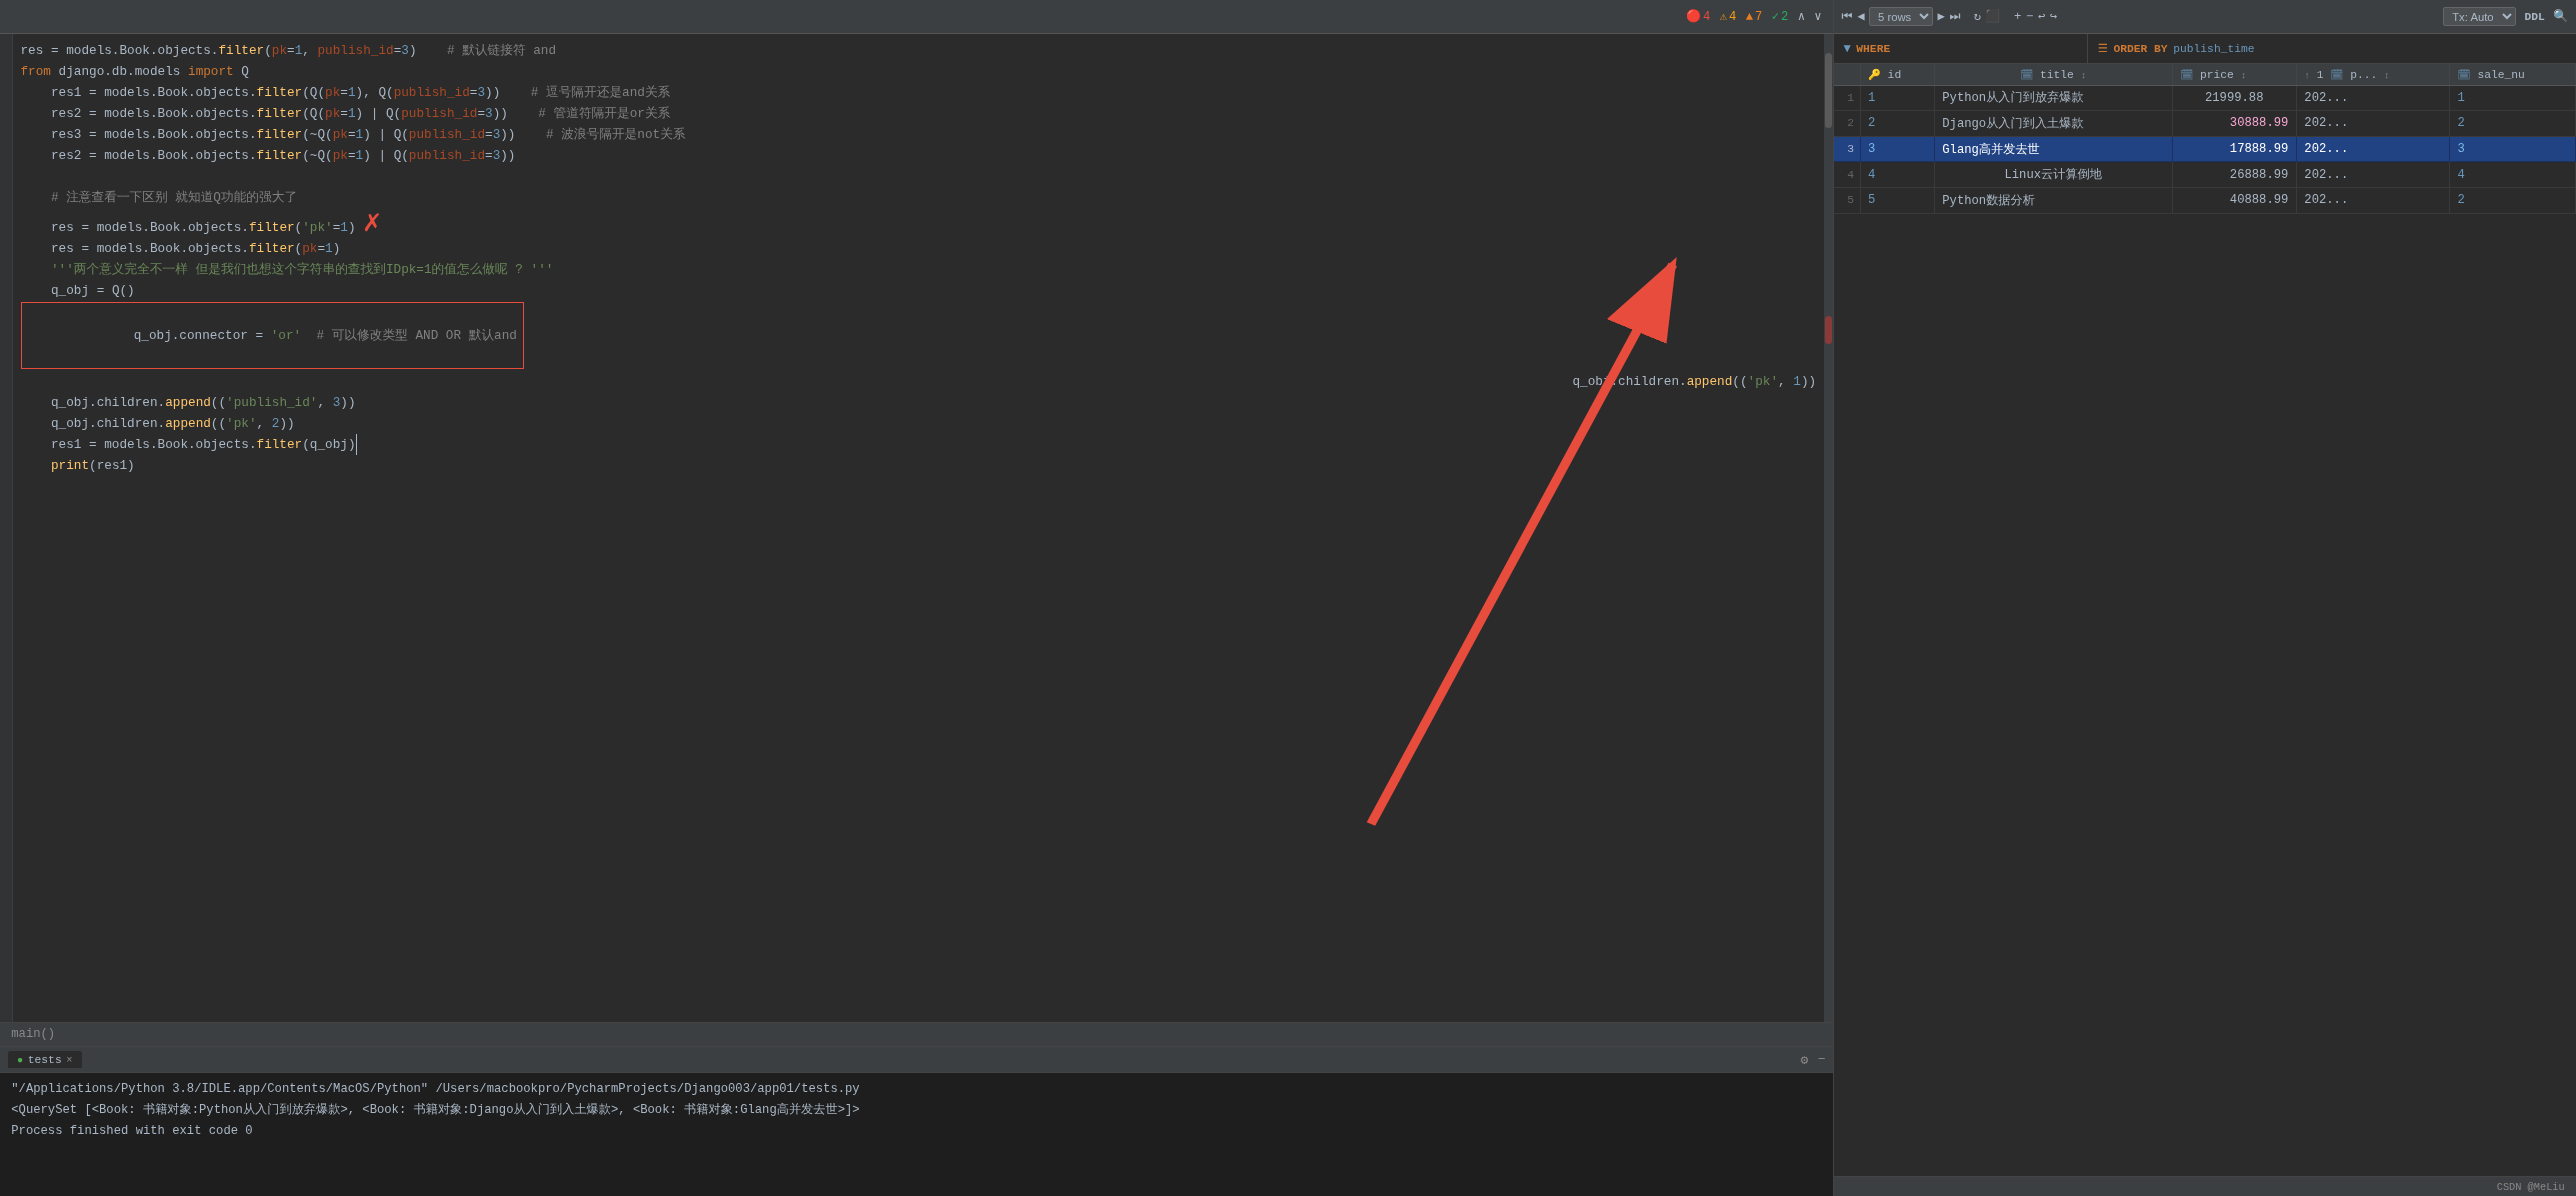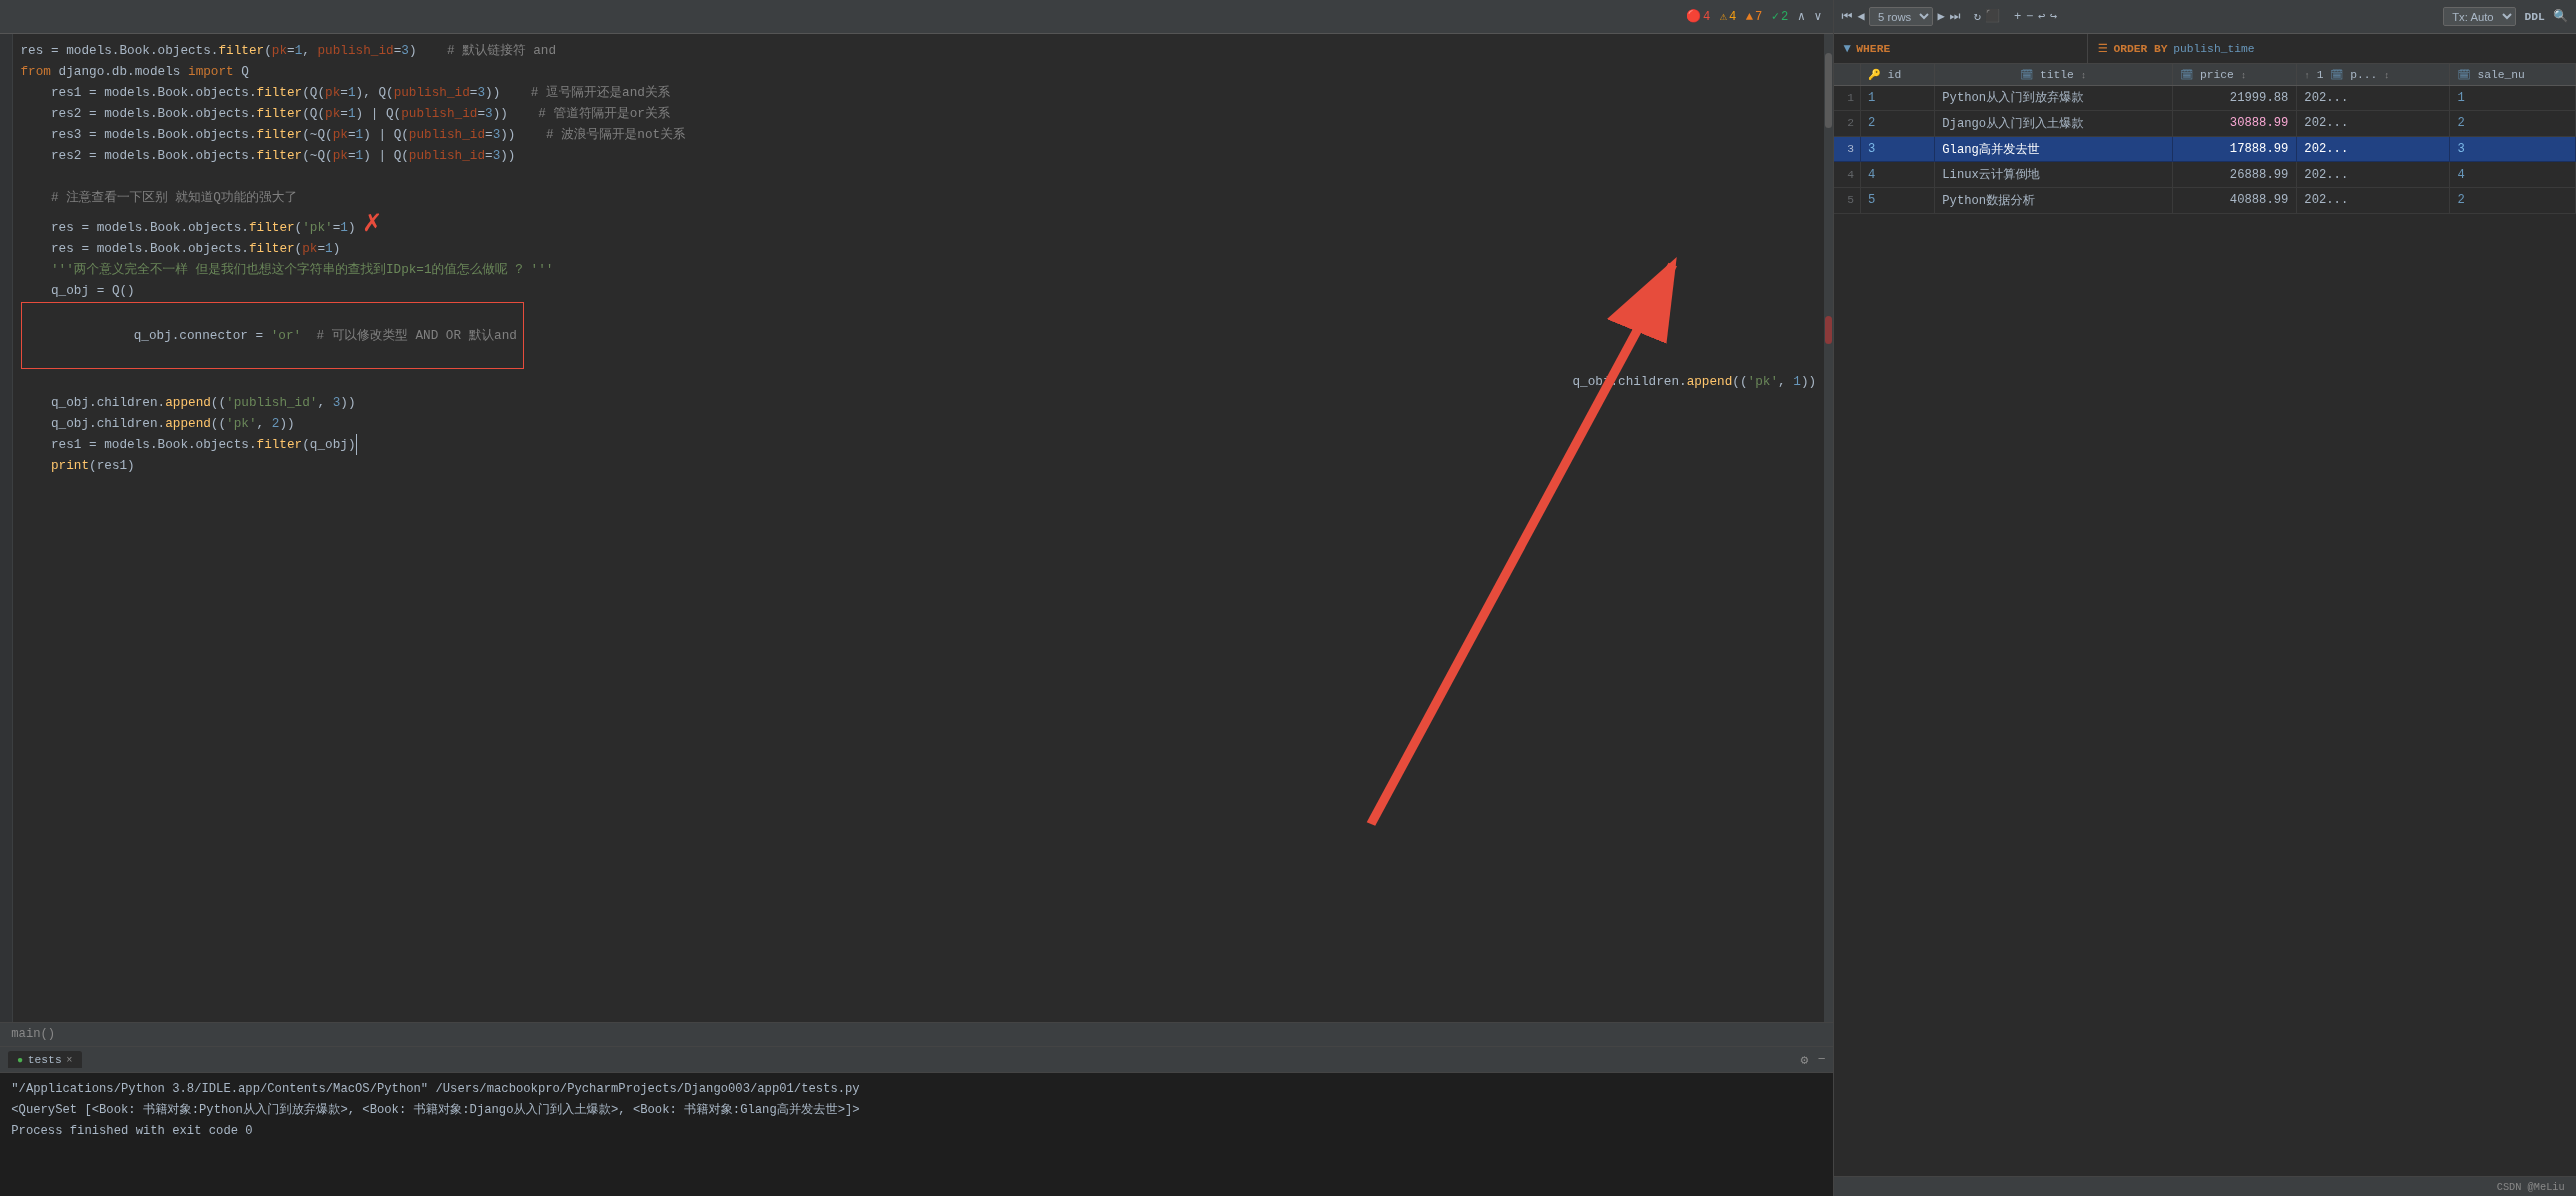--- a/index.html
+++ b/index.html
@@ -236,21 +236,21 @@
                 <span style="color:#6897bb;font-size:10.3px;">🗓</span> <span>sale_nu</span>
               </th>
             </tr>
           </thead>
           <tbody>
 
             <tr>
               <td style="padding:3.8px 5.6px;border-right:0.9px solid #3a3a3a;border-bottom:0.9px solid #3a3a3a;color:#606366;text-align:right;font-size:11.3px;">1</td>
               <td style="padding:3.8px 7.5px;border-right:0.9px solid #3a3a3a;border-bottom:0.9px solid #3a3a3a;color:#6897bb;">1</td>
               <td style="padding:3.8px 7.5px;border-right:0.9px solid #3a3a3a;border-bottom:0.9px solid #3a3a3a;color:#a9b7c6;">Python从入门到放弃爆款</td>
-              <td style="padding:3.8px 7.5px;border-right:0.9px solid #3a3a3a;border-bottom:0.9px solid #3a3a3a;color:#a9b7c6;text-align:right;">21999.88</td>
+              <td style="padding:3.8px 7.5px;border-right:0.9px solid #3a3a3a;border-bottom:0.9px solid #3a3a3a;color:#a9b7c6;text-align:center;">21999.88</td>
               <td style="padding:3.8px 7.5px;border-right:0.9px solid #3a3a3a;border-bottom:0.9px solid #3a3a3a;color:#a9b7c6;">202...</td>
               <td style="padding:3.8px 7.5px;border-right:0.9px solid #3a3a3a;border-bottom:0.9px solid #3a3a3a;color:#6897bb;">1</td>
             </tr>
 
             <tr>
               <td style="padding:3.8px 5.6px;border-right:0.9px solid #3a3a3a;border-bottom:0.9px solid #3a3a3a;color:#606366;text-align:right;font-size:11.3px;">2</td>
               <td style="padding:3.8px 7.5px;border-right:0.9px solid #3a3a3a;border-bottom:0.9px solid #3a3a3a;color:#6897bb;">2</td>
               <td style="padding:3.8px 7.5px;border-right:0.9px solid #3a3a3a;border-bottom:0.9px solid #3a3a3a;color:#a9b7c6;">Django从入门到入土爆款</td>
               <td style="padding:3.8px 7.5px;border-right:0.9px solid #3a3a3a;border-bottom:0.9px solid #3a3a3a;color:#f9a8d4;text-align:right;">30888.99</td>
               <td style="padding:3.8px 7.5px;border-right:0.9px solid #3a3a3a;border-bottom:0.9px solid #3a3a3a;color:#a9b7c6;">202...</td>
@@ -262,21 +262,21 @@
               <td style="padding:3.8px 7.5px;border-right:0.9px solid #1a3060;border-bottom:0.9px solid #1a3060;color:#7ab8e8;">3</td>
               <td style="padding:3.8px 7.5px;border-right:0.9px solid #1a3060;border-bottom:0.9px solid #1a3060;color:#fff;">Glang高并发去世</td>
               <td style="padding:3.8px 7.5px;border-right:0.9px solid #1a3060;border-bottom:0.9px solid #1a3060;color:#fff;text-align:right;">17888.99</td>
               <td style="padding:3.8px 7.5px;border-right:0.9px solid #1a3060;border-bottom:0.9px solid #1a3060;color:#fff;">202...</td>
               <td style="padding:3.8px 7.5px;border-right:0.9px solid #1a3060;border-bottom:0.9px solid #1a3060;color:#7ab8e8;">3</td>
             </tr>
 
             <tr>
               <td style="padding:3.8px 5.6px;border-right:0.9px solid #3a3a3a;border-bottom:0.9px solid #3a3a3a;color:#606366;text-align:right;font-size:11.3px;">4</td>
               <td style="padding:3.8px 7.5px;border-right:0.9px solid #3a3a3a;border-bottom:0.9px solid #3a3a3a;color:#6897bb;">4</td>
-              <td style="padding:3.8px 7.5px;border-right:0.9px solid #3a3a3a;border-bottom:0.9px solid #3a3a3a;color:#a9b7c6;">Linux云计算倒地</td>
+              <td style="padding:3.8px 7.5px;border-right:0.9px solid #3a3a3a;border-bottom:0.9px solid #3a3a3a;color:#a9b7c6;text-align:center;">Linux云计算倒地</td>
               <td style="padding:3.8px 7.5px;border-right:0.9px solid #3a3a3a;border-bottom:0.9px solid #3a3a3a;color:#a9b7c6;text-align:right;">26888.99</td>
               <td style="padding:3.8px 7.5px;border-right:0.9px solid #3a3a3a;border-bottom:0.9px solid #3a3a3a;color:#a9b7c6;">202...</td>
               <td style="padding:3.8px 7.5px;border-right:0.9px solid #3a3a3a;border-bottom:0.9px solid #3a3a3a;color:#6897bb;">4</td>
             </tr>
 
             <tr>
               <td style="padding:3.8px 5.6px;border-right:0.9px solid #3a3a3a;border-bottom:0.9px solid #3a3a3a;color:#606366;text-align:right;font-size:11.3px;">5</td>
               <td style="padding:3.8px 7.5px;border-right:0.9px solid #3a3a3a;border-bottom:0.9px solid #3a3a3a;color:#6897bb;">5</td>
               <td style="padding:3.8px 7.5px;border-right:0.9px solid #3a3a3a;border-bottom:0.9px solid #3a3a3a;color:#a9b7c6;">Python数据分析</td>
               <td style="padding:3.8px 7.5px;border-right:0.9px solid #3a3a3a;border-bottom:0.9px solid #3a3a3a;color:#a9b7c6;text-align:right;">40888.99</td>

